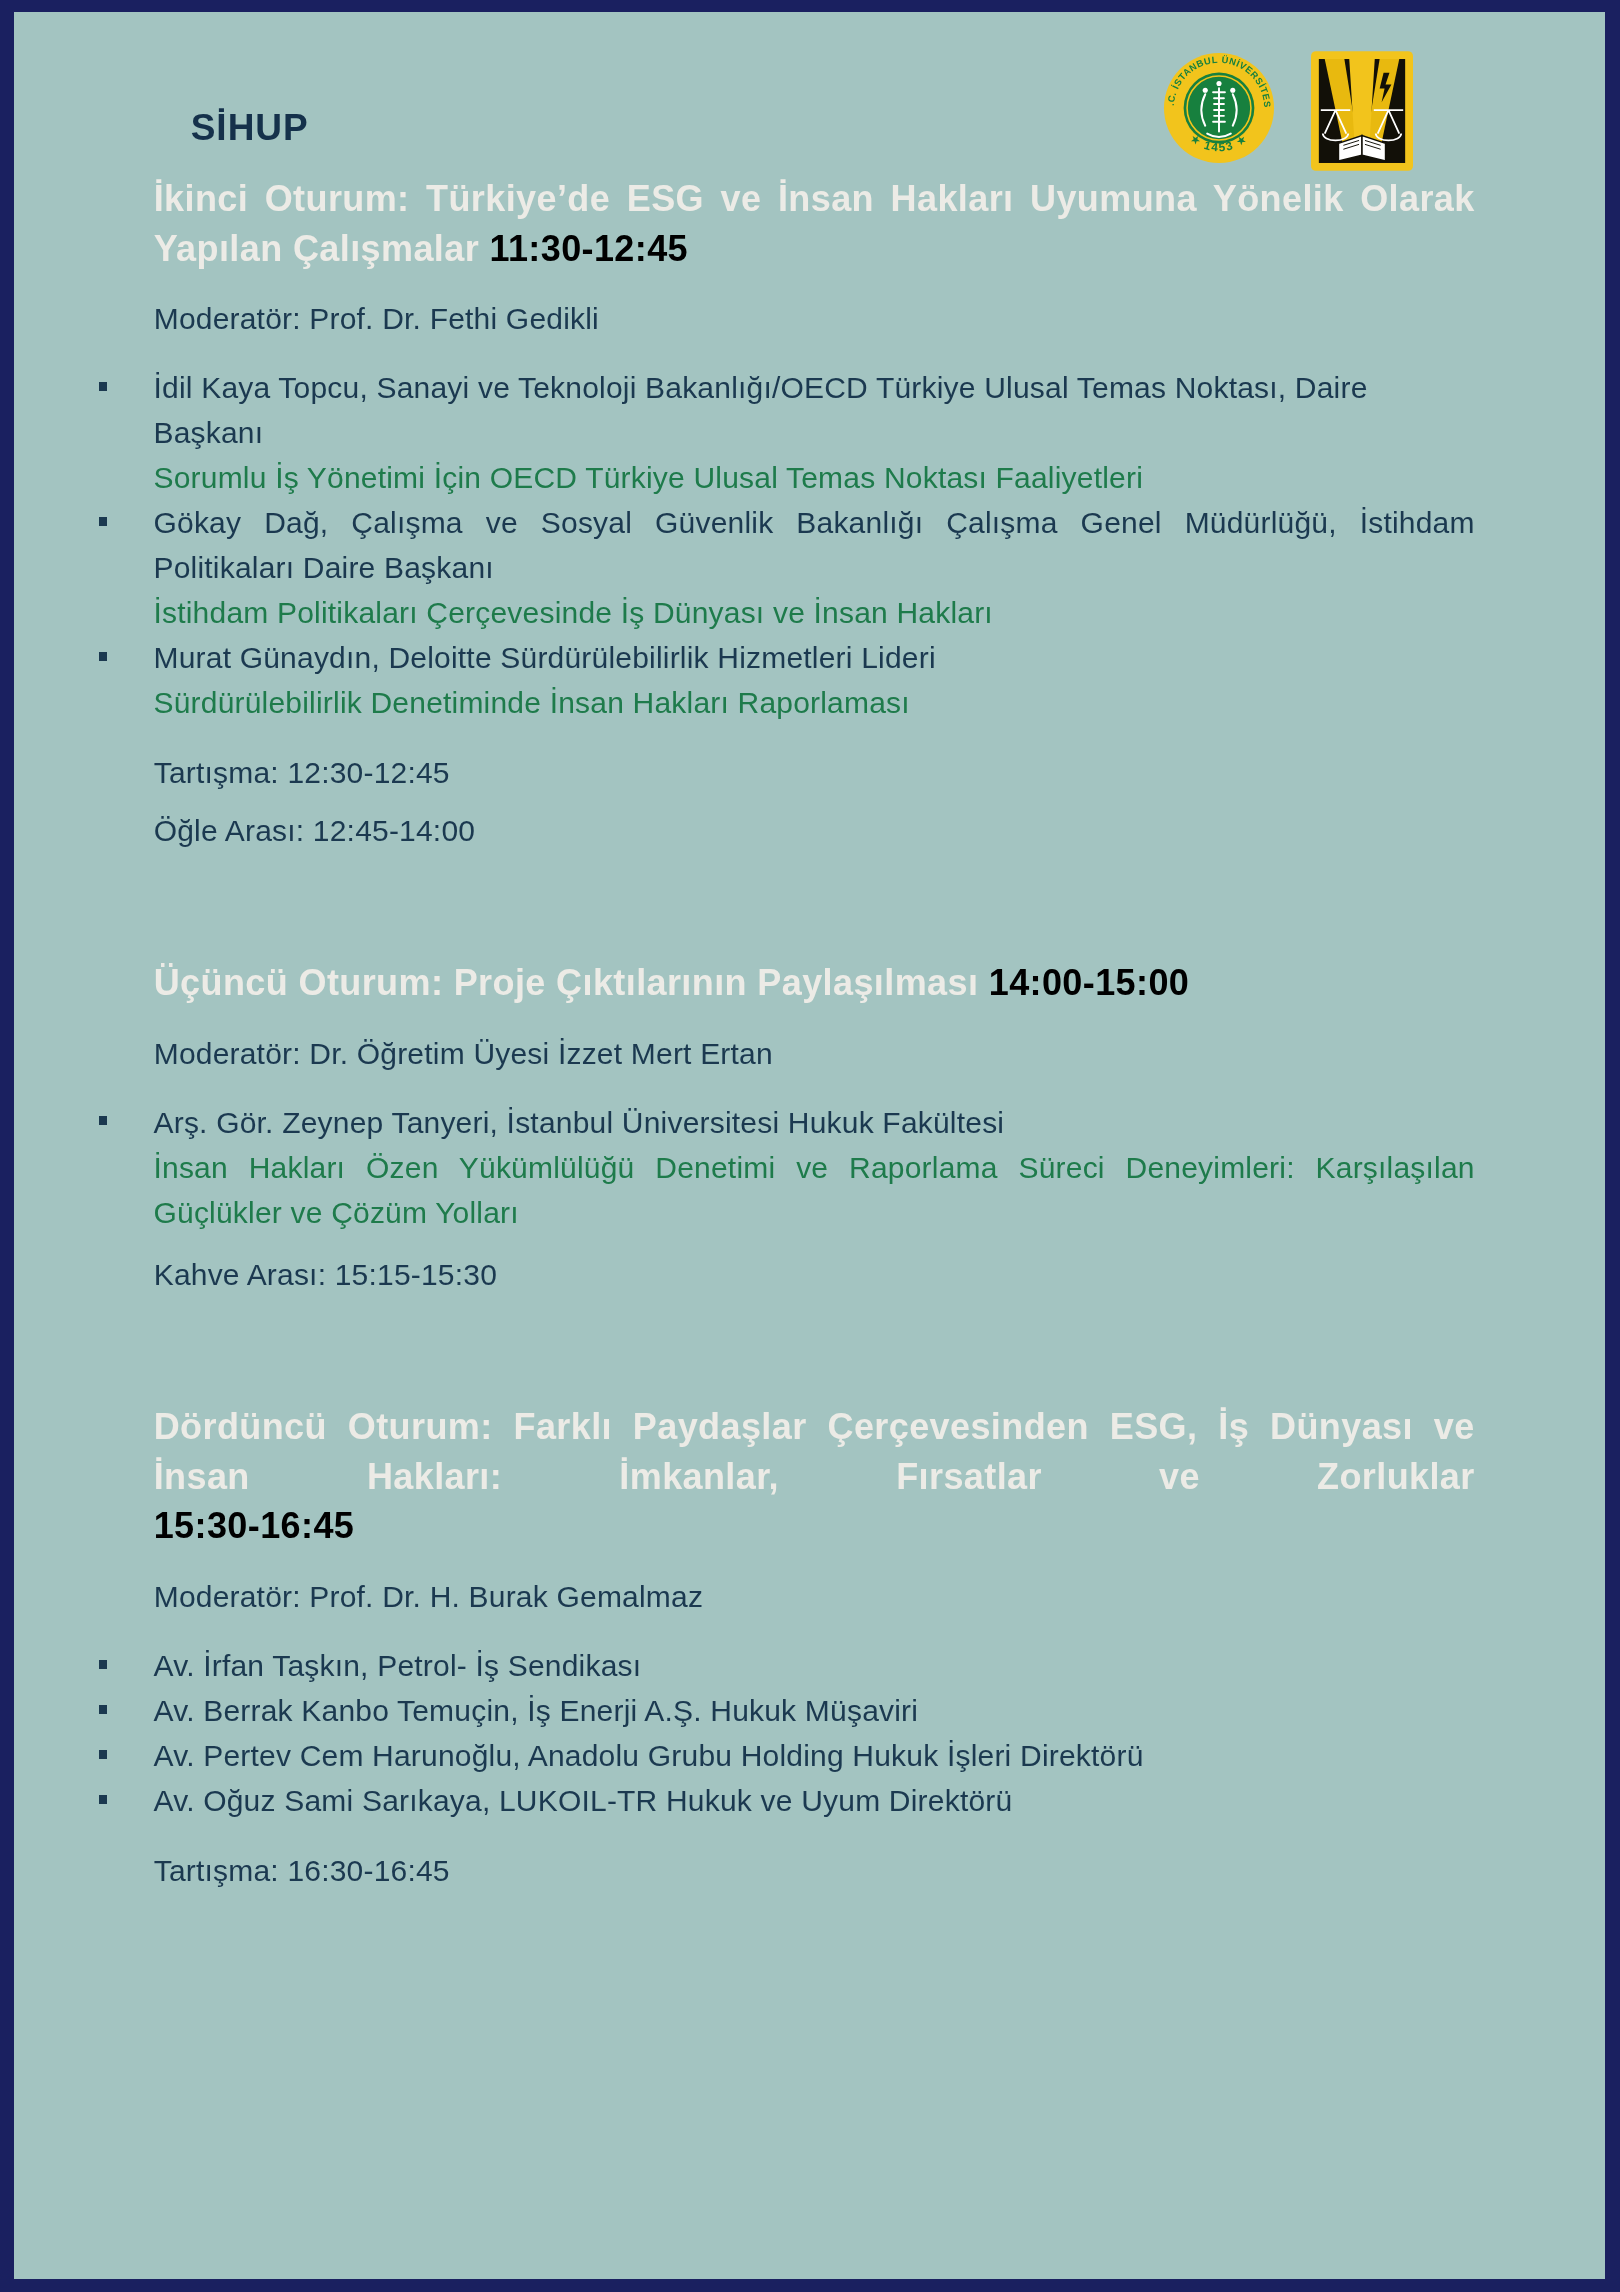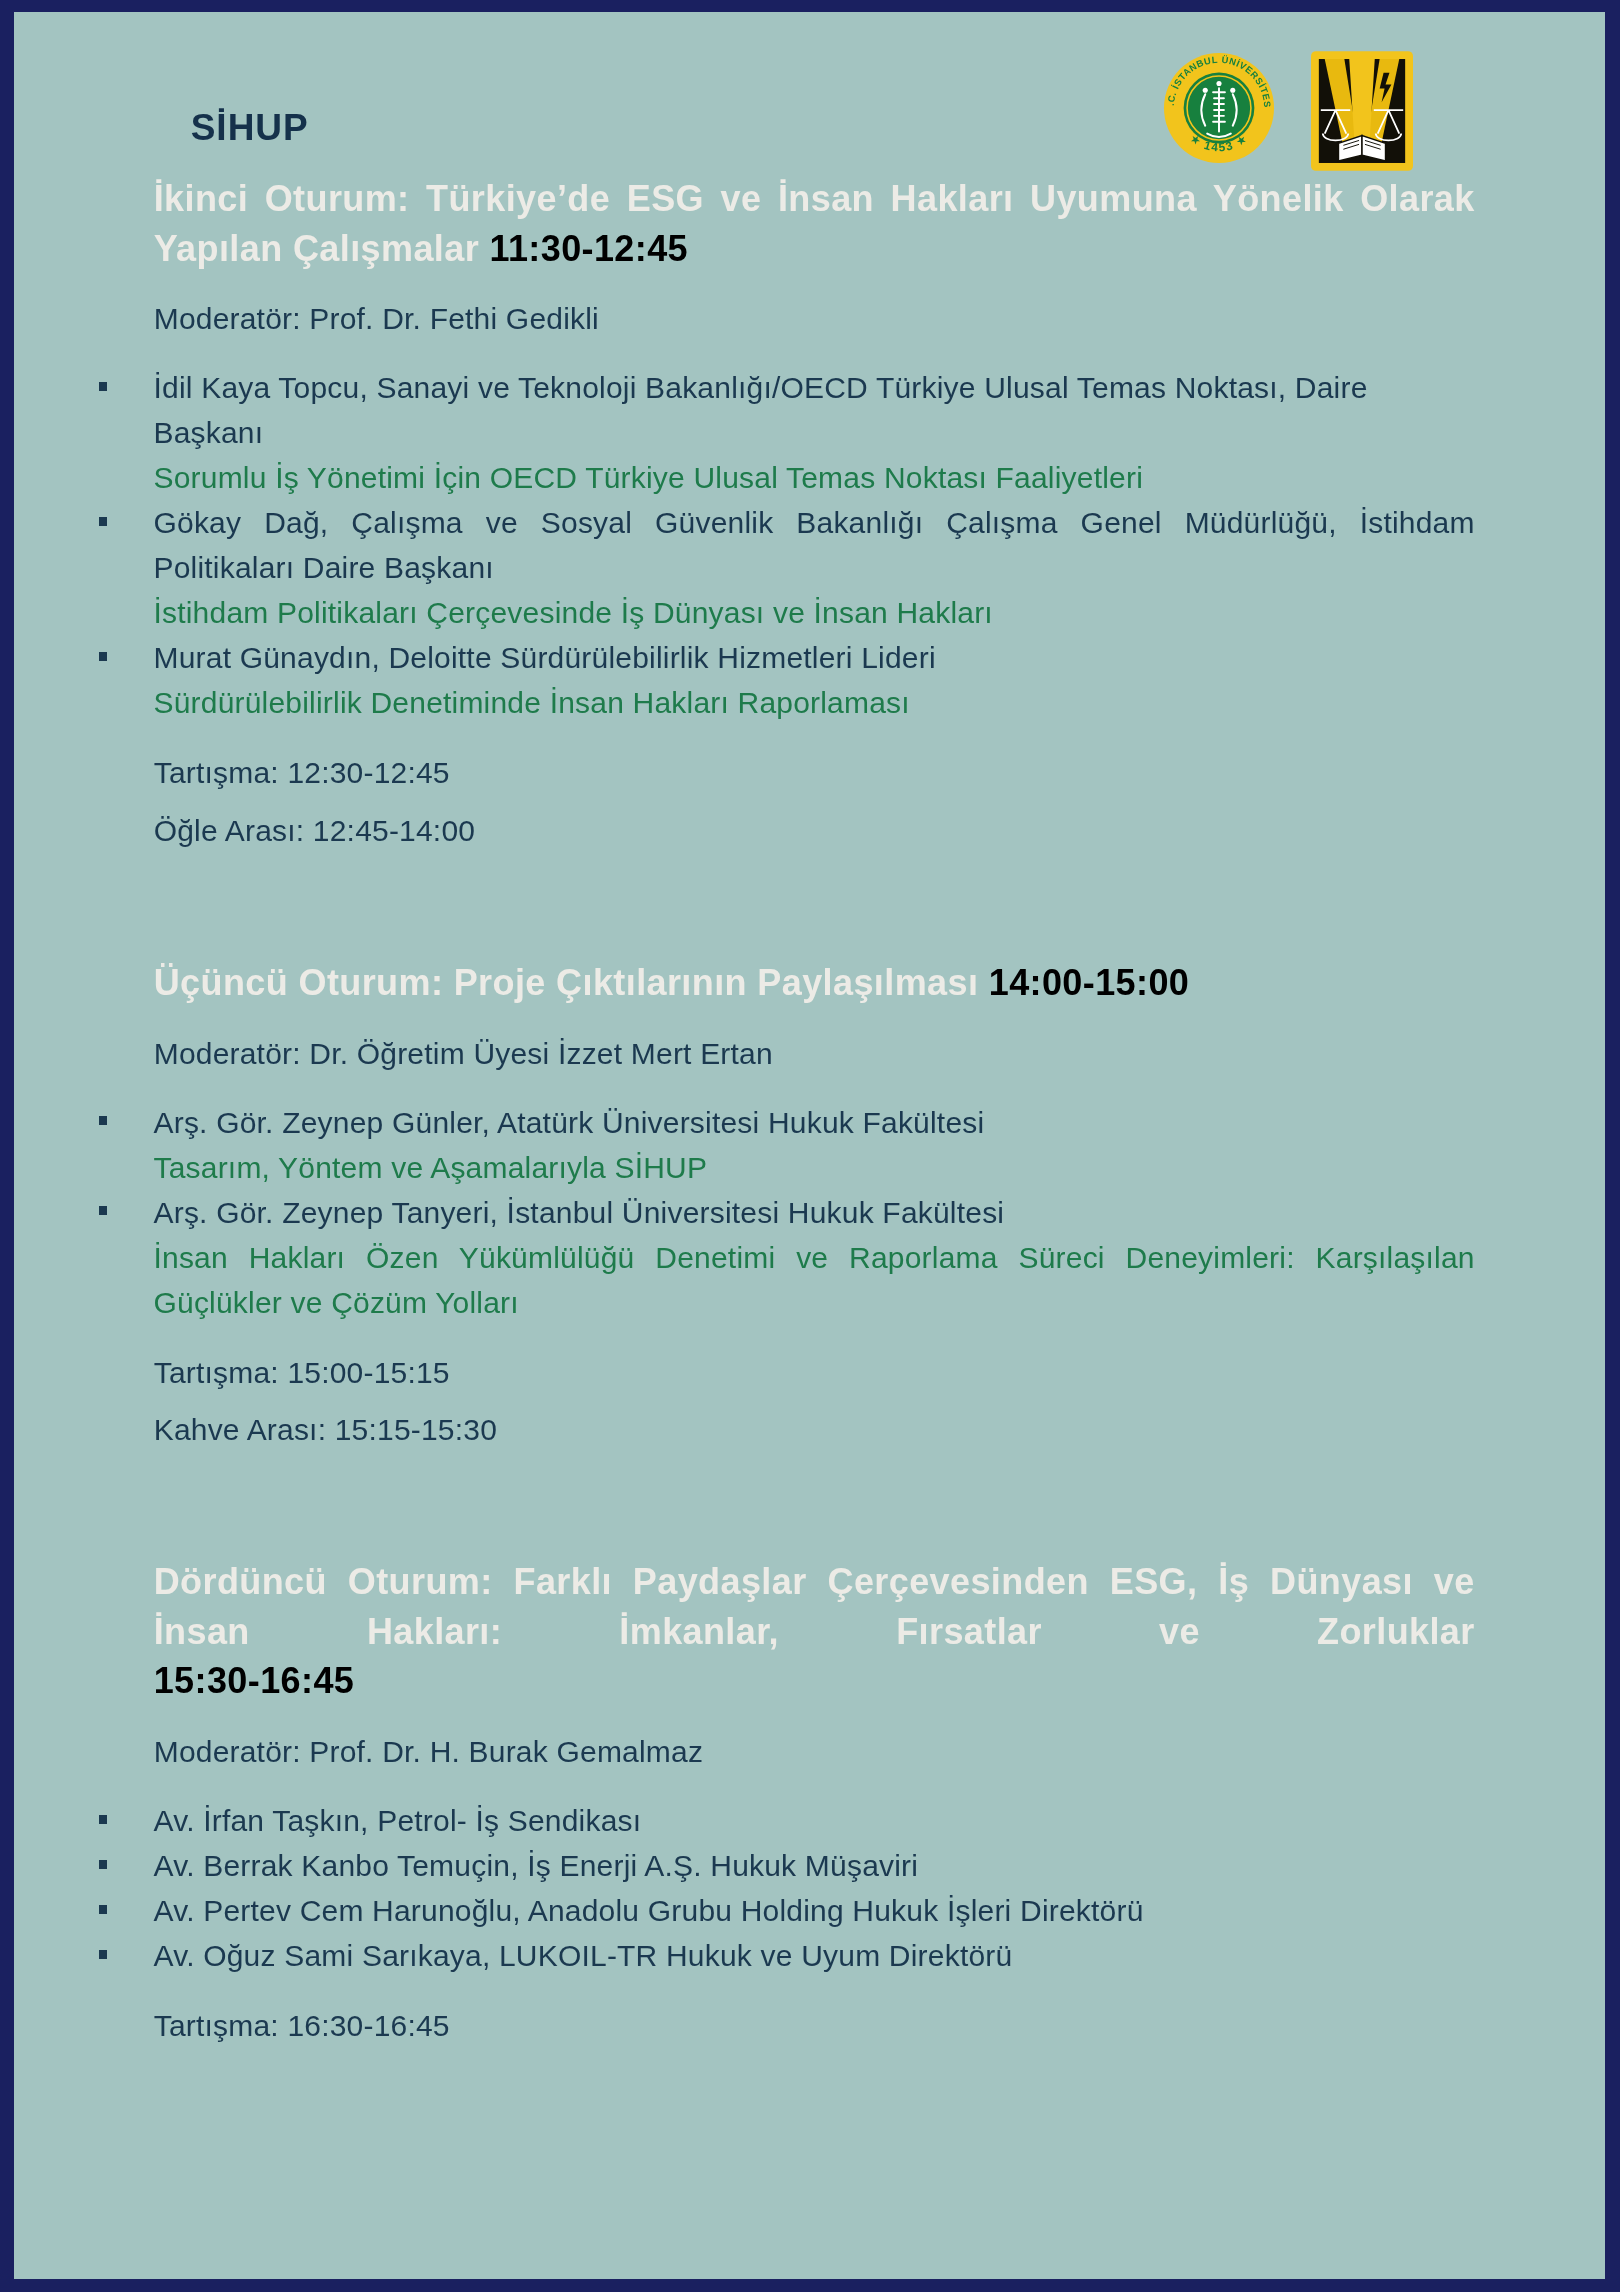--- a/index.html
+++ b/index.html
@@ -193,33 +193,25 @@
         <p class="note">Öğle Arası: 12:45-14:00</p>
       </section>
 
       <section>
         <h2 class="session-title gap-large"><span class="t-text">Üçüncü Oturum: Proje Çıktılarının Paylaşılması</span> <span class="session-time">14:00-15:00</span></h2>
         <p class="moderator">Moderatör: Dr. Öğretim Üyesi İzzet Mert Ertan</p>
         <ul class="items">
           <li>
             <span class="bullet"></span>
             <div class="item-lines">
-              <p class="speaker">Arş. Gör. Zeynep Günler, Atatürk Üniversitesi Hukuk Fakültesi</p>
-              <p class="talk">Tasarım, Yöntem ve Aşamalarıyla SİHUP</p>
-            </div>
-          </li>
-          <li>
-            <span class="bullet"></span>
-            <div class="item-lines">
               <p class="speaker">Arş. Gör. Zeynep Tanyeri, İstanbul Üniversitesi Hukuk Fakültesi</p>
               <p class="talk justify">İnsan Hakları Özen Yükümlülüğü Denetimi ve Raporlama Süreci Deneyimleri: Karşılaşılan Güçlükler ve Çözüm Yolları</p>
             </div>
           </li>
         </ul>
-        <p class="note first">Tartışma: 15:00-15:15</p>
         <p class="note">Kahve Arası: 15:15-15:30</p>
       </section>
 
       <section>
         <h2 class="session-title gap-large s4">
             <span class="t-text">Dördüncü Oturum: Farklı Paydaşlar Çerçevesinden ESG, İş Dünyası ve İnsan Hakları: İmkanlar, Fırsatlar ve Zorluklar</span>
             <span class="session-time">15:30-16:45</span>
           </h2>
         <p class="moderator">Moderatör: Prof. Dr. H. Burak Gemalmaz</p>
         <ul class="items">

